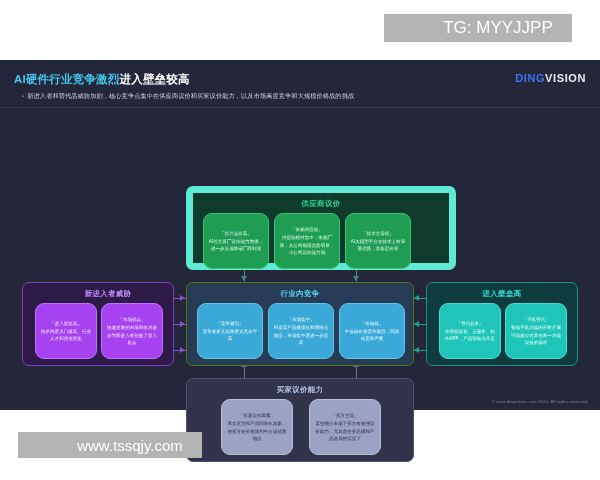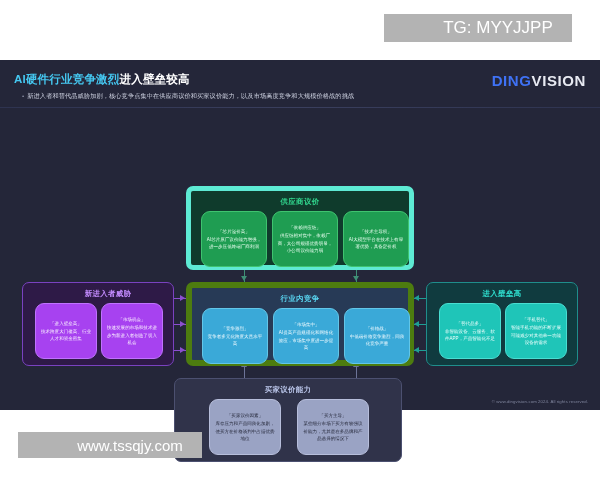--- a/index.html
+++ b/index.html
@@ -19,21 +19,21 @@
     white-space:nowrap;letter-spacing:.2px;
   }
   .hdr-title .a{color:#45c8f1;}
   .hdr-title .b{color:#ffffff;}
   .hdr-sub{
     position:absolute;left:22px;top:32px;font-size:6.2px;color:#cfd3e2;
     white-space:nowrap;letter-spacing:.1px;
   }
   .hdr-sub .dot{color:#8f93a8;margin-right:3px;}
   .logo{
-    position:absolute;right:14px;top:12px;font-size:15px;font-weight:bold;
+    position:absolute;right:14px;top:12px;font-size:11px;font-weight:bold;
     letter-spacing:.6px;
   }
   .logo .d{color:#3f72f5;}
   .logo .v{color:#e8eaf2;}
   .hdr-rule{
     position:absolute;left:0;top:47px;width:600px;height:1px;
     background:linear-gradient(90deg,#2e3350,#3a3f5e,#2e3350);
   }
   
   .grp{position:absolute;border-radius:7px;box-sizing:border-box;}
@@ -43,49 +43,49 @@
   }
   .card{
     position:absolute;border-radius:9px;box-sizing:border-box;
     display:flex;align-items:center;justify-content:center;
     text-align:center;padding:4px 4px;
   }
   .card-txt{font-size:4.5px;line-height:1.62;letter-spacing:.05px;}
   .card-txt .hd{display:block;margin-bottom:1px;}
 
   
-  #g-supplier{left:186px;top:126px;width:228px;height:84px;
-    background:#0f3b2c;border:5px solid #5eead4;}
+  #g-supplier{left:186px;top:126px;width:270px;height:84px;
+    background:#0f3b2c;border:7px solid #5eead4;}
   #g-supplier .grp-title{color:#31d68e;}
   #g-supplier .card{background:#1f9d52;border:1px solid #3fc36f;}
   #g-supplier .card-txt{color:#eafff1;}
 
   
   #g-rivalry{left:186px;top:222px;width:228px;height:84px;
-    background:#273a56;border:6px solid #4d7c0f;}
+    background:#273a56;border:1px solid #4d7c0f;}
   #g-rivalry .grp-title{color:#5ad6f2;}
   #g-rivalry .card{background:#3aa9d8;border:1px solid #63c6e8;}
   #g-rivalry .card-txt{color:#f2fbff;}
 
   
   #g-entrants{left:22px;top:222px;width:152px;height:84px;
     background:#2e1a47;border:1px solid #7a42c0;}
   #g-entrants .grp-title{color:#c48cff;margin-left:20px;}
   #g-entrants .card{background:#a742f0;border:1px solid #c072ff;}
   #g-entrants .card-txt{color:#fbf3ff;}
 
   
   #g-subst{left:426px;top:222px;width:152px;height:84px;
     background:#103b3f;border:1px solid #1f8e8c;}
   #g-subst .grp-title{color:#2fe0d0;}
   #g-subst .card{background:#1fc5b8;border:1px solid #49ded2;}
   #g-subst .card-txt{color:#effffd;}
 
   
-  #g-buyers{left:174px;top:318px;width:228px;height:84px;
+  #g-buyers{left:186px;top:318px;width:228px;height:84px;
     background:#30334a;border:1px solid #4c5070;}
   #g-buyers .grp-title{color:#b9c4e8;}
   #g-buyers .card{background:#9aa3c4;border:1px solid #b7bedb;}
   #g-buyers .card-txt{color:#232637;}
 
   
   .c3a{left:10px;top:20px;width:66px;height:56px;}
   .c3b{left:81px;top:20px;width:66px;height:56px;}
   .c3c{left:152px;top:20px;width:66px;height:56px;}
   

